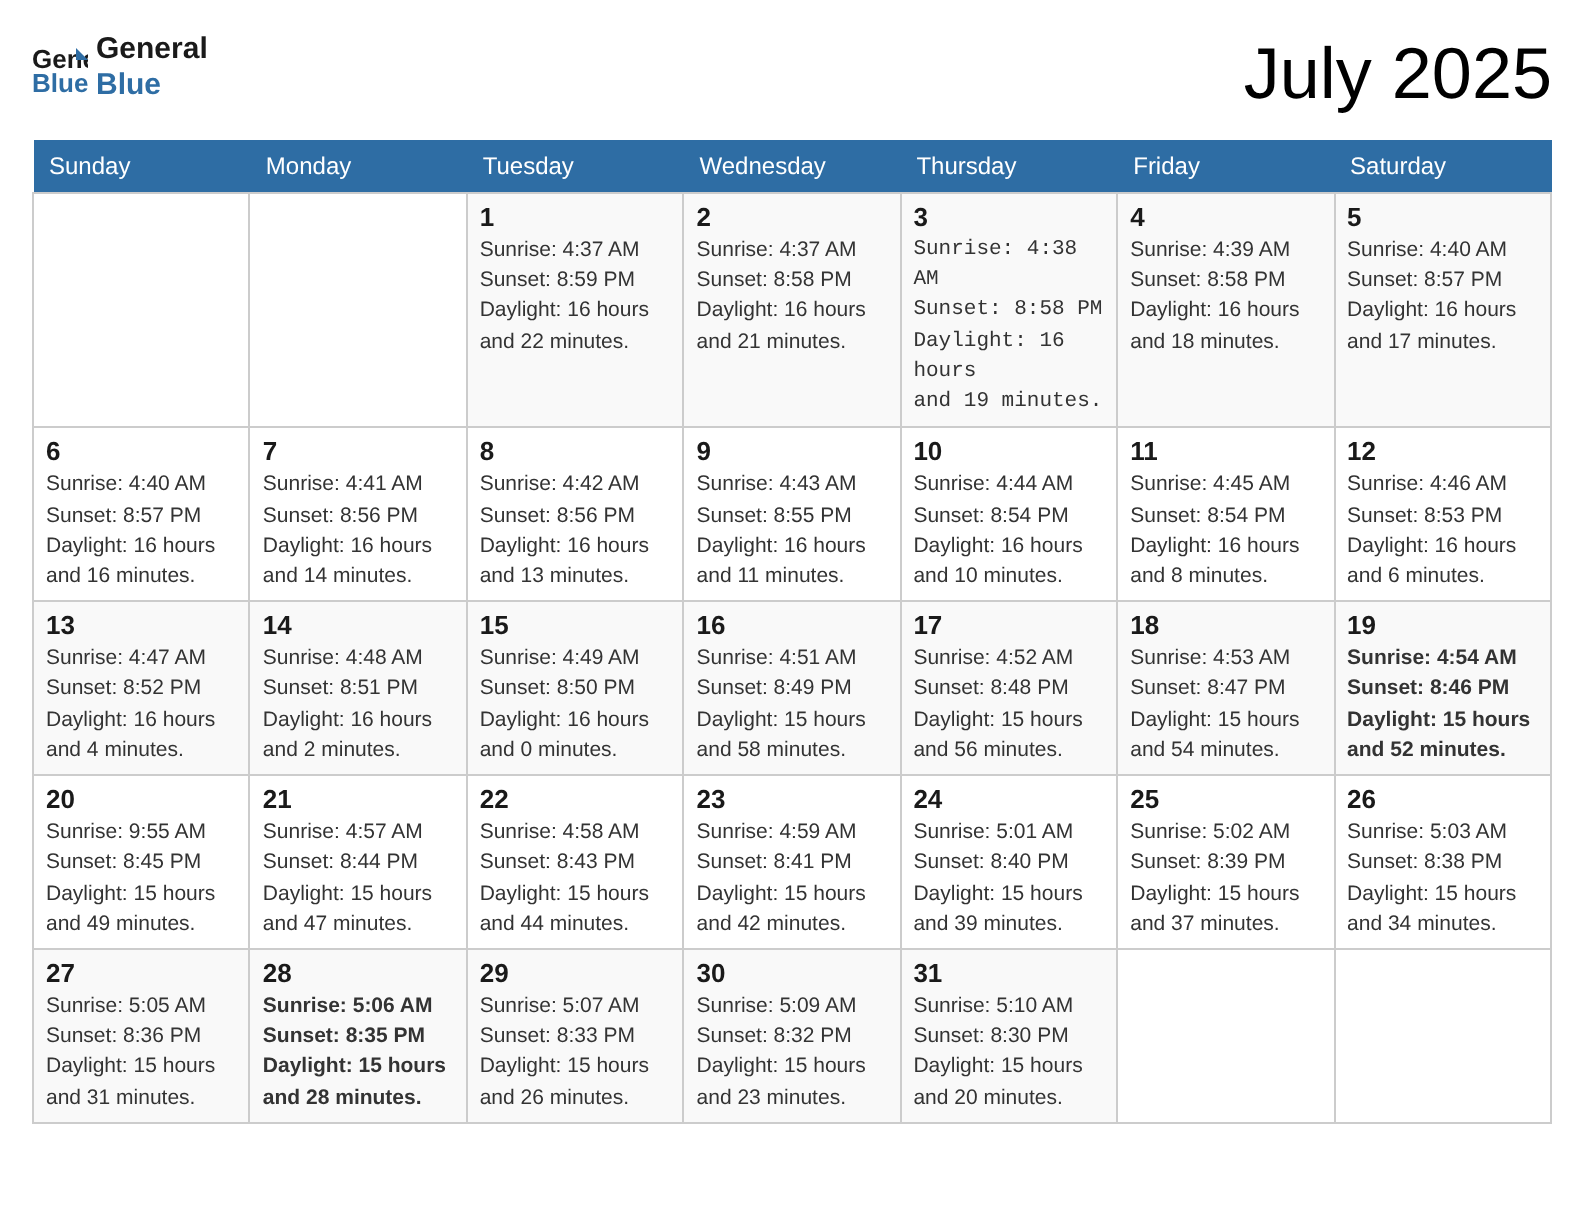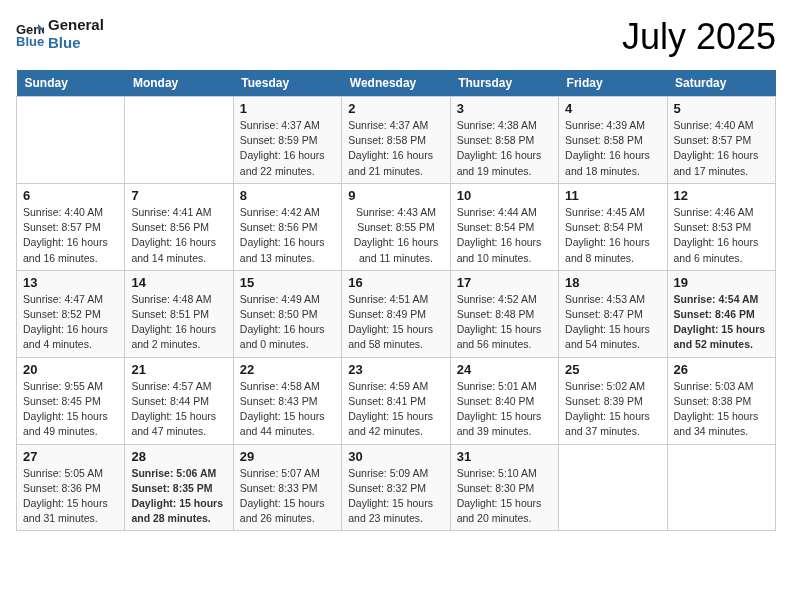--- a/index.html
+++ b/index.html
@@ -41,21 +41,21 @@
       width: 100%;
       border-collapse: collapse;
       font-size: 11px;
     }
     thead th {
       background-color: #2e6da4;
       color: #fff;
       text-align: left;
       padding: 6px 8px;
       font-size: 12px;
-      font-weight: bold;
+      font-weight: normal;
     }
     tbody td {
       border: 1px solid #ccc;
       vertical-align: top;
       padding: 4px 6px;
       width: 107px;
       height: 80px;
     }
     tbody tr:nth-child(odd) td {
       background-color: #f9f9f9;
@@ -124,21 +124,21 @@
         </td>
         <td>
           <span class="day-number">2</span>
           <div class="day-info" style="white-space: pre-line;">Sunrise: 4:37 AM
 Sunset: 8:58 PM
 Daylight: 16 hours
 and 21 minutes.</div>
         </td>
         <td>
           <span class="day-number">3</span>
-          <div class="day-info" style="white-space: pre-line;">Sunrise: 4:38 AM
+          <div class="day-info" style="white-space: pre-line; font-family: Liberation Mono, monospace;">Sunrise: 4:38 AM
 Sunset: 8:58 PM
 Daylight: 16 hours
 and 19 minutes.</div>
         </td>
         <td>
           <span class="day-number">4</span>
           <div class="day-info" style="white-space: pre-line;">Sunrise: 4:39 AM
 Sunset: 8:58 PM
 Daylight: 16 hours
 and 18 minutes.</div>
@@ -168,21 +168,21 @@
         </td>
         <td>
           <span class="day-number">8</span>
           <div class="day-info" style="white-space: pre-line;">Sunrise: 4:42 AM
 Sunset: 8:56 PM
 Daylight: 16 hours
 and 13 minutes.</div>
         </td>
         <td>
           <span class="day-number">9</span>
-          <div class="day-info" style="white-space: pre-line; text-align: center;">Sunrise: 4:43 AM
+          <div class="day-info" style="white-space: pre-line;">Sunrise: 4:43 AM
 Sunset: 8:55 PM
 Daylight: 16 hours
 and 11 minutes.</div>
         </td>
         <td>
           <span class="day-number">10</span>
           <div class="day-info" style="white-space: pre-line;">Sunrise: 4:44 AM
 Sunset: 8:54 PM
 Daylight: 16 hours
 and 10 minutes.</div>

